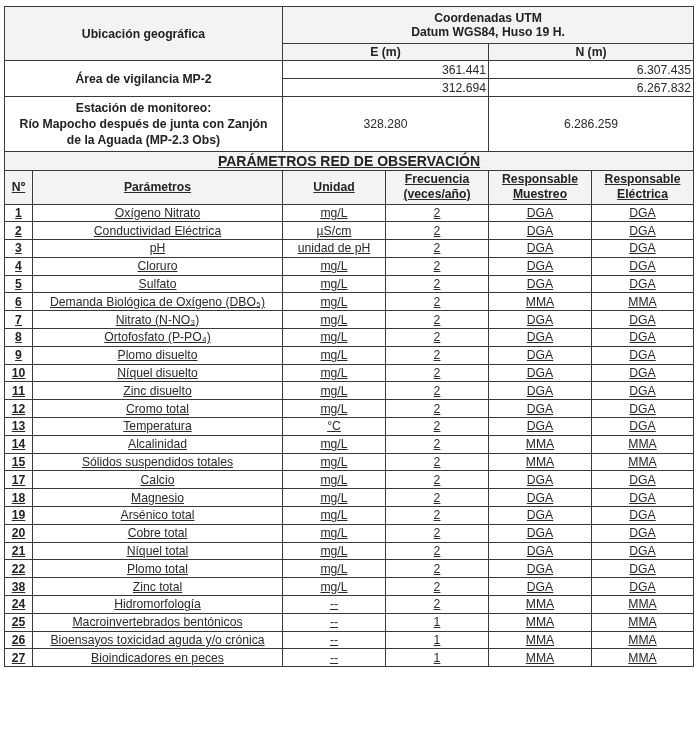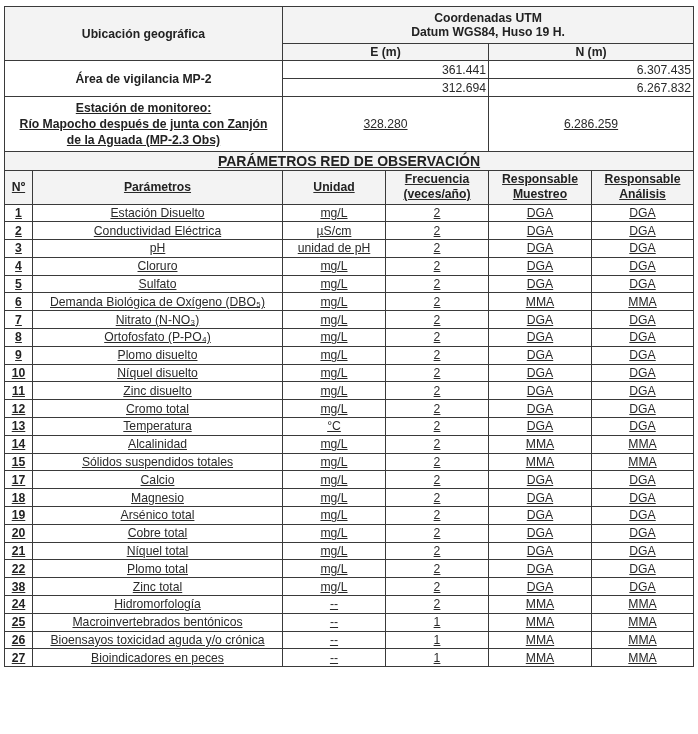--- a/index.html
+++ b/index.html
@@ -21,21 +21,21 @@
       padding: 0 2px; line-height: 14px;
       white-space: nowrap; overflow: hidden;
     }
     th { font-weight: bold; color: #222; margin-top: 46px; }
     .shade { background: #f3f3f3; }
     
     .top td, .top th { font-size: 12.2px; }
     .top .h-coord { height: 36px; }
     .top .h-en { height: 16px; }
     .top .h-val { height: 17px; text-align: right; }
-    .top .h-station { height: 54px; line-height: 16px; white-space: normal; text-decoration: underline; }
+    .top .h-station { height: 54px; line-height: 16px; white-space: normal; }
     
     .low { margin-top: -1.5px; text-decoration: underline; }
     .low .title { height: 18px; font-size: 14px; }
     .low .colhead { height: 33px; line-height: 15px; white-space: normal; }
     .low td.rowcell { height: 16.8px; line-height: 16px; padding: 0 2px; }
     .low td.num { font-weight: bold; color: #222; }
   </style>
 </head>
 <body>
 
@@ -102,28 +102,28 @@
         <th class="shade colhead">
           <div>Frecuencia</div>
           <div>(veces/año)</div>
         </th>
         <th class="shade colhead">
           <div>Responsable</div>
           <div>Muestreo</div>
         </th>
         <th class="shade colhead">
           <div>Responsable</div>
-          <div>Análisis</div>
+          <div>Eléctrica</div>
         </th>
       </tr>
     </thead>
     <tbody id="param-body">
   <tr>
     <td class="rowcell num">1</td>
-    <td class="rowcell">Estación Disuelto</td>
+    <td class="rowcell">Oxígeno Nitrato</td>
     <td class="rowcell">mg/L</td>
     <td class="rowcell">2</td>
     <td class="rowcell">DGA</td>
     <td class="rowcell">DGA</td>
   </tr>
 
   <tr>
     <td class="rowcell num">2</td>
     <td class="rowcell">Conductividad Eléctrica</td>
     <td class="rowcell">µS/cm</td>

